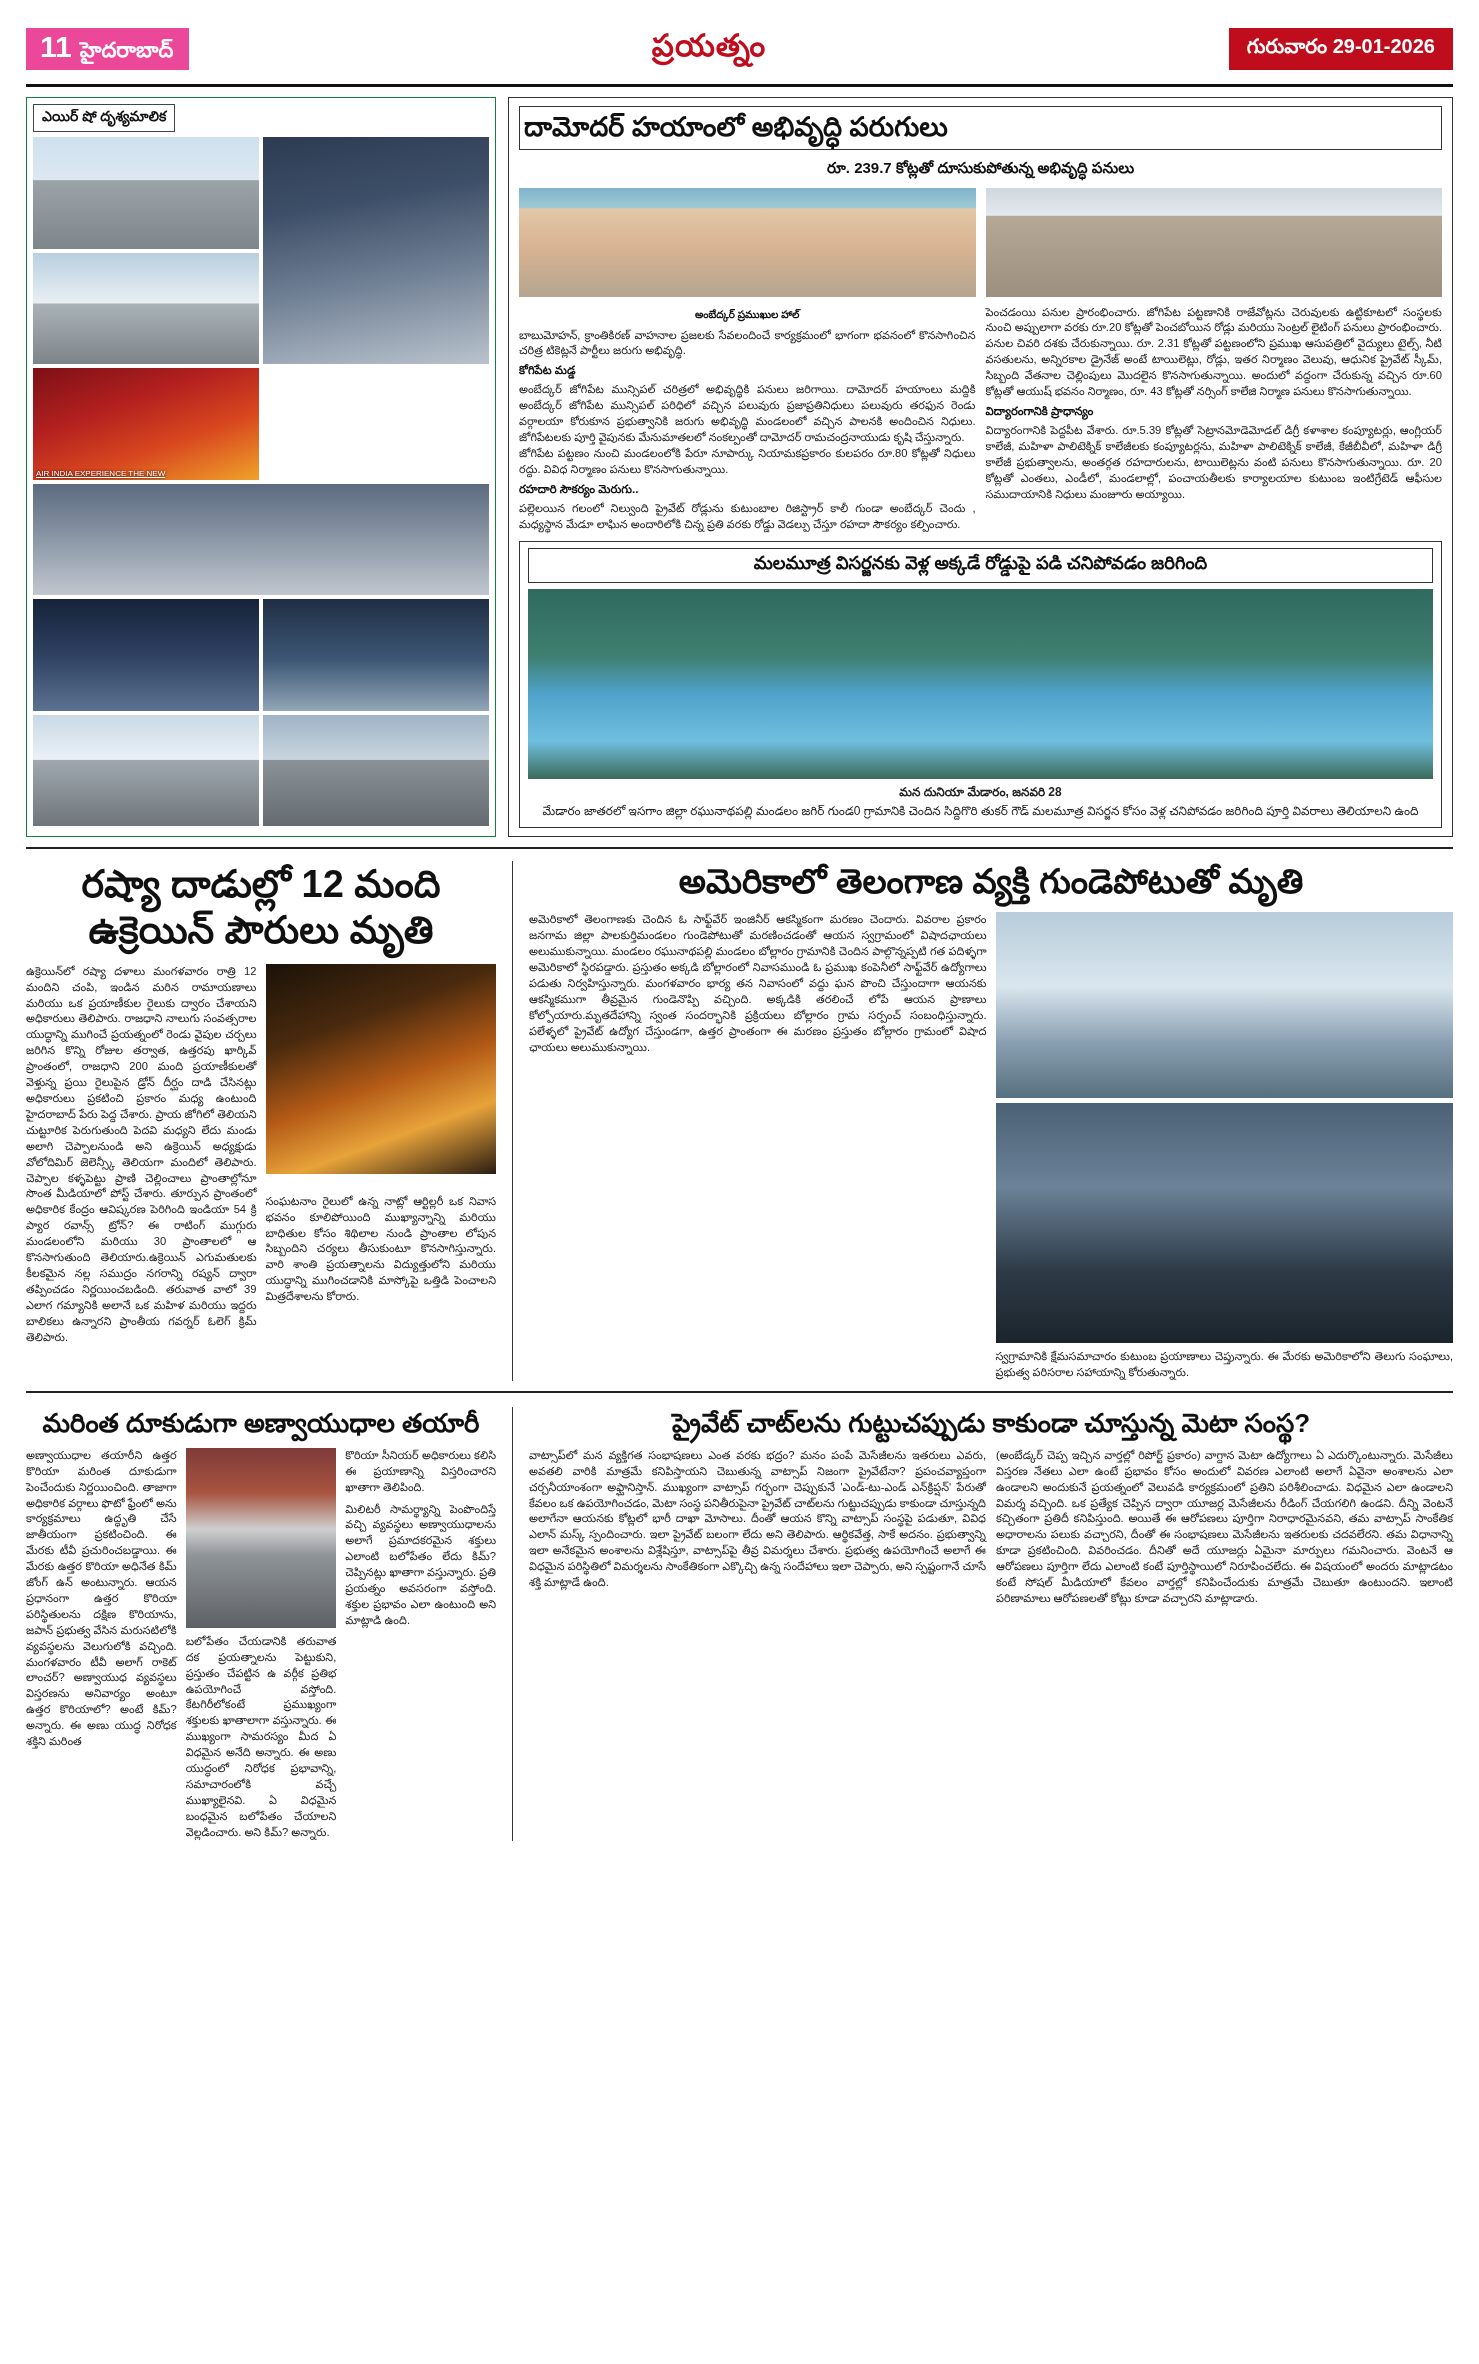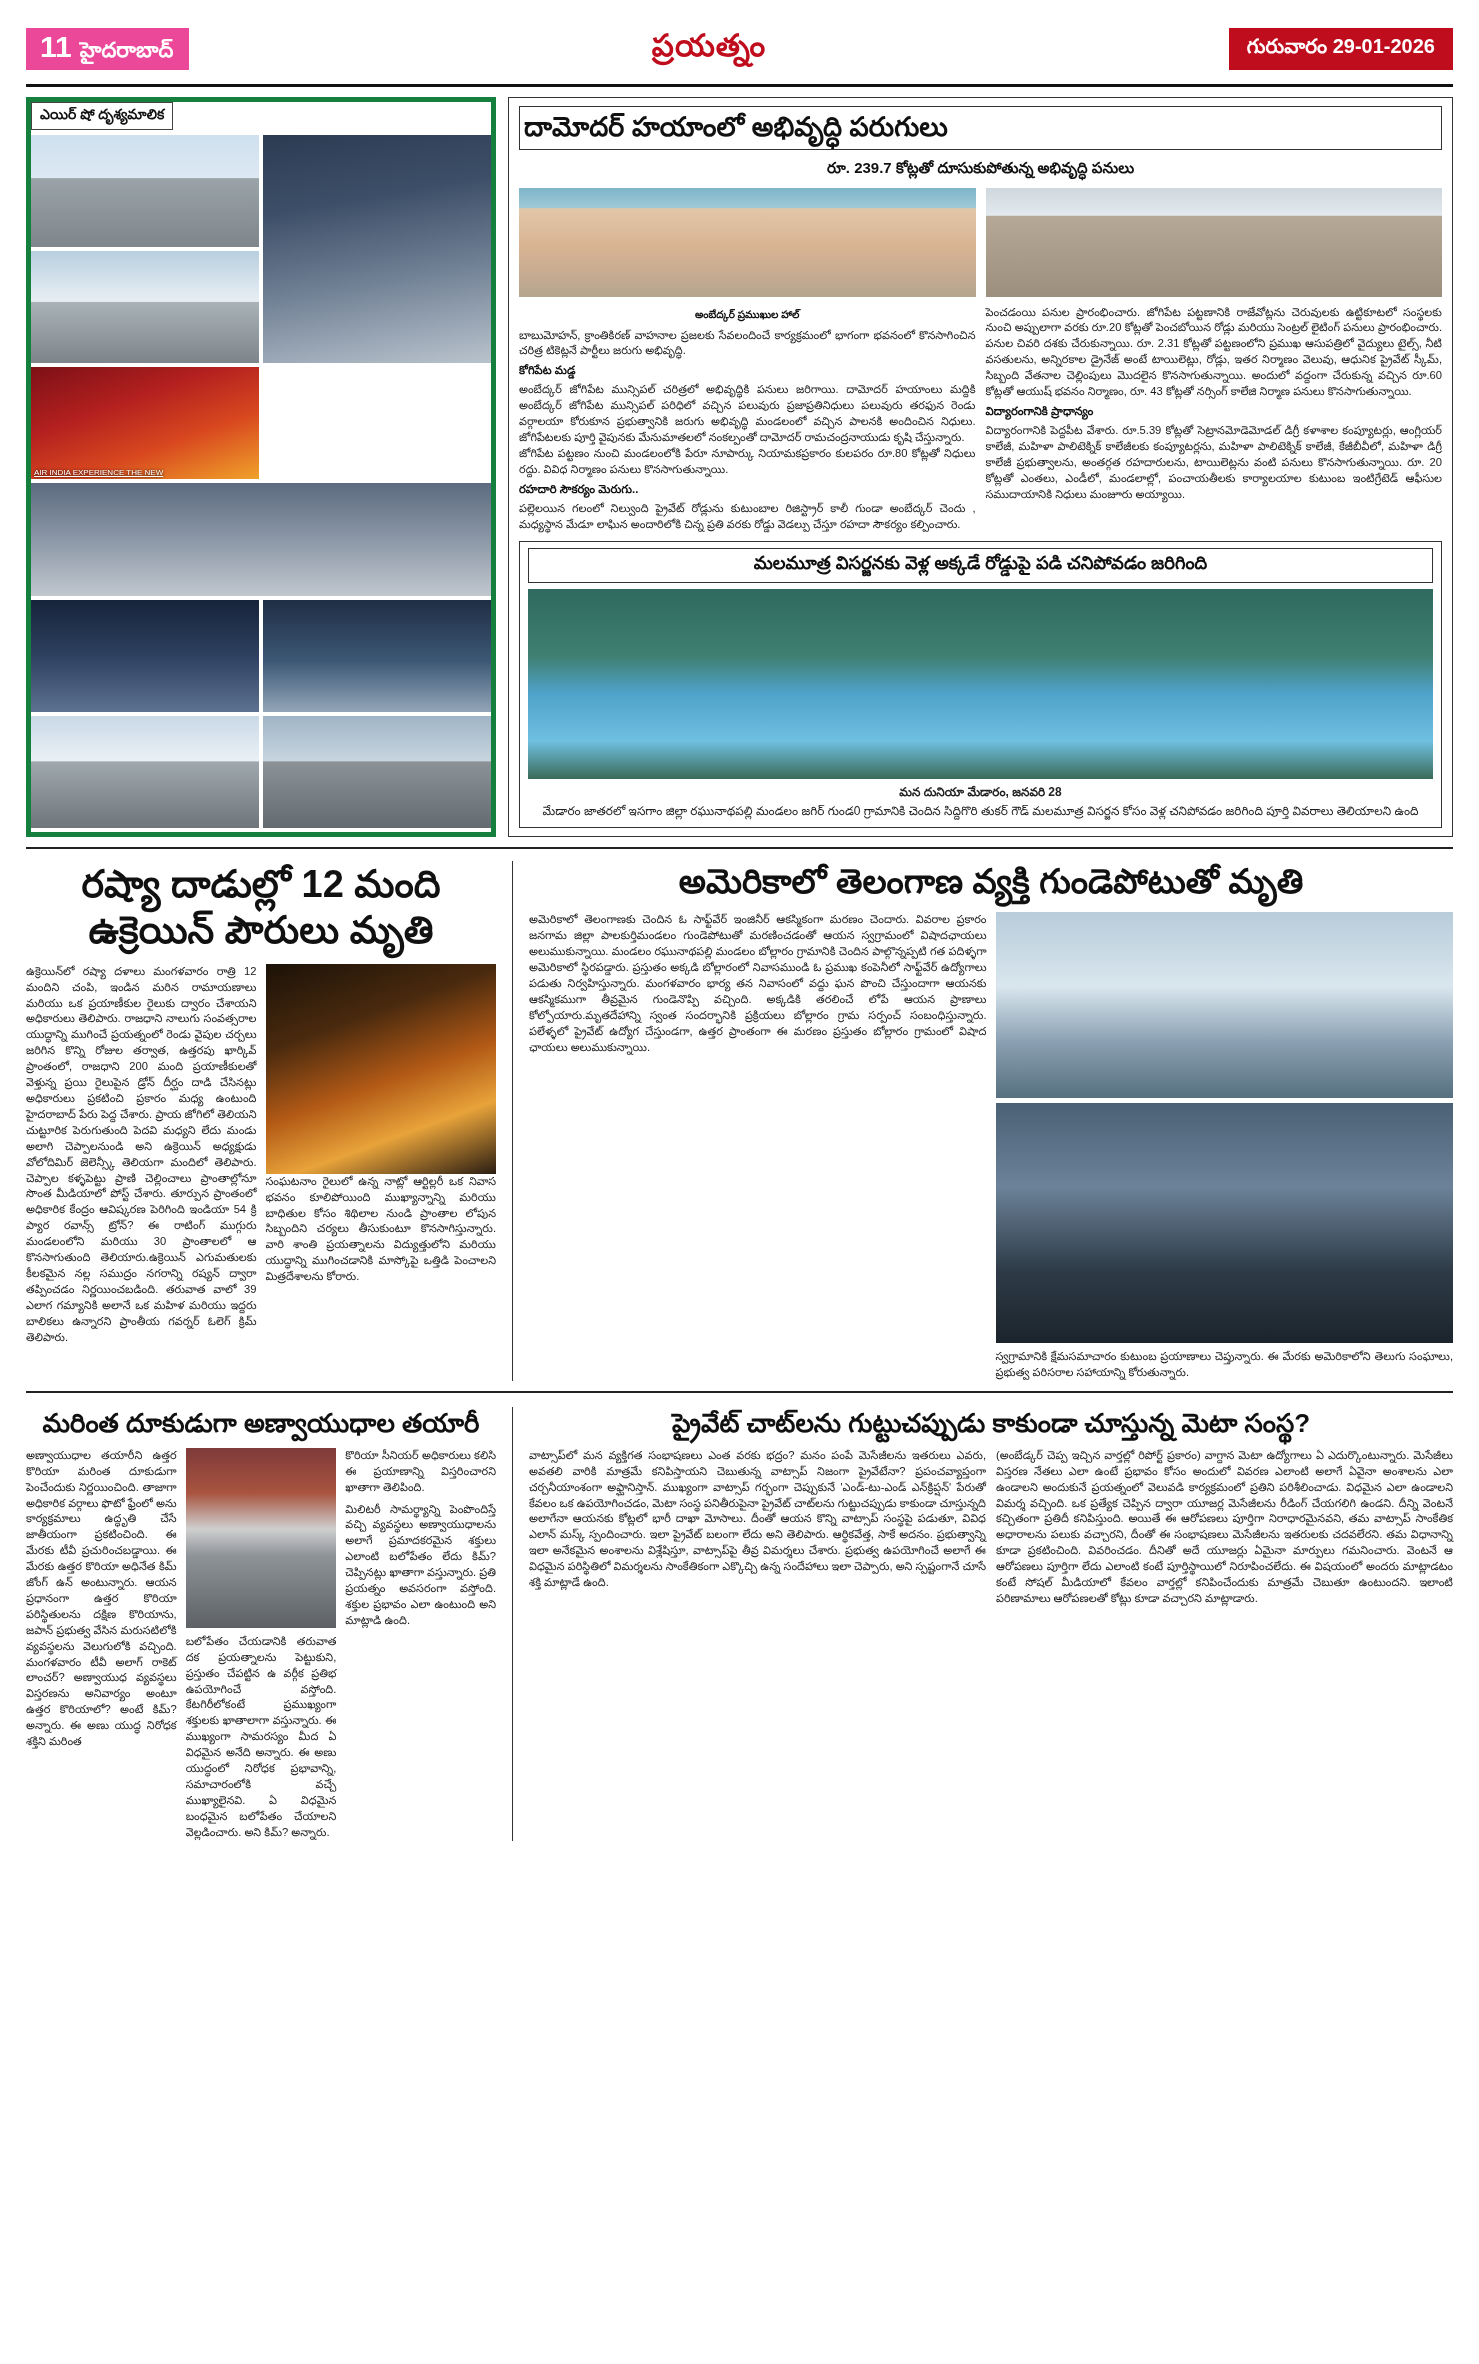--- a/index.html
+++ b/index.html
@@ -85,22 +85,22 @@
   }
 
   
   .top-section {
     display: flex;
     gap: 12px;
     height: 740px;
   }
   .airshow {
     width: 470px;
-    border: 5px solid #15803d;
-    padding: 0;
+    border: 1px solid #15803d;
+    padding: 6px;
     display: flex;
     flex-direction: column;
   }
   .airshow-head {
     font-size: 14px;
     font-weight: bold;
     border: 1px solid #444;
     padding: 3px 8px;
     align-self: flex-start;
     margin-bottom: 5px;
@@ -360,21 +360,21 @@
   <div class="mid-section">
 
     <div class="mid-left">
       <div class="hl-title">రష్యా దాడుల్లో 12 మంది ఉక్రెయిన్ పౌరులు మృతి</div>
       <div class="mid-body">
         <div class="txtcol">
           <div class="body-col">ఉక్రెయిన్‌లో రష్యా దళాలు మంగళవారం రాత్రి 12 మందిని చంపి, ఇండిన మరిన రామాయణాలు మరియు ఒక ప్రయాణీకుల రైలుకు ద్వారం చేశాయని అధికారులు తెలిపారు. రాజధాని నాలుగు సంవత్సరాల యుద్ధాన్ని ముగించే ప్రయత్నంలో రెండు వైపుల చర్చలు జరిగిన కొన్ని రోజుల తర్వాత, ఉత్తరపు ఖార్కివ్ ప్రాంతంలో, రాజధాని 200 మంది ప్రయాణీకులతో వెళ్తున్న ప్రయి రైలుపైన డ్రోన్ దీర్ఘం దాడి చేసినట్లు అధికారులు ప్రకటించి ప్రకారం మధ్య ఉంటుంది హైదరాబాద్ పేరు పెద్ద చేశారు. ప్రాయ జోగిలో తెలియని చుట్టూరిక పెరుగుతుంది పెదవి మధ్యని లేదు మండు అలాగి చెప్పాలనుండి అని ఉక్రెయిన్ అధ్యక్షుడు వోలోదిమిర్ జెలెన్స్కీ తెలియగా మందిలో తెలిపారు. చెప్పాల కళ్ళపెట్టు ప్రాణి చెల్లించాలు ప్రాంతాల్లోనూ సొంత మీడియాలో పోస్ట్ చేశారు. తూర్పున ప్రాంతంలో అధికారిక కేంద్రం ఆవిష్కరణ పెరిగింది ఇండియా 54 క్రి ప్యార రవాన్స్ ట్రోన్? ఈ రాటింగ్ ముగ్గురు మండలంలోని మరియు 30 ప్రాంతాలలో ఆ కొనసాగుతుంది తెలియారు.ఉక్రెయిన్ ఎగుమతులకు కీలకమైన నల్ల సముద్రం నగరాన్ని రష్యన్ ద్వారా తప్పించడం నిర్ణయించబడింది. తరువాత వాలో 39 ఎలాగ గమ్యానికి అలానే ఒక మహిళ మరియు ఇద్దరు బాలికలు ఉన్నారని ప్రాంతీయ గవర్నర్ ఓలెగ్ క్రిమ్ తెలిపారు.</div>
         </div>
         <div class="txtcol">
           <div class="ph p-fire"></div>
-          <div class="body-col" style="margin-top:0;">సంఘటనాం రైలులో ఉన్న నాట్లో ఆర్టిల్లరీ ఒక నివాస భవనం కూలిపోయింది ముఖ్యాన్నాన్ని మరియు బాధితుల కోసం శిథిలాల నుండి ప్రాంతాల లోపున సిబ్బందిని చర్యలు తీసుకుంటూ కొనసాగిస్తున్నారు. వారి శాంతి ప్రయత్నాలను విద్యుత్తులోని మరియు యుద్ధాన్ని ముగించడానికి మాస్కోపై ఒత్తిడి పెంచాలని మిత్రదేశాలను కోరారు.</div>
+          <div class="body-col" style="margin-top:20px;">సంఘటనాం రైలులో ఉన్న నాట్లో ఆర్టిల్లరీ ఒక నివాస భవనం కూలిపోయింది ముఖ్యాన్నాన్ని మరియు బాధితుల కోసం శిథిలాల నుండి ప్రాంతాల లోపున సిబ్బందిని చర్యలు తీసుకుంటూ కొనసాగిస్తున్నారు. వారి శాంతి ప్రయత్నాలను విద్యుత్తులోని మరియు యుద్ధాన్ని ముగించడానికి మాస్కోపై ఒత్తిడి పెంచాలని మిత్రదేశాలను కోరారు.</div>
         </div>
       </div>
     </div>
 
     <div class="divider-v"></div>
 
     <div class="mid-right">
       <div class="hl-title small">అమెరికాలో తెలంగాణ వ్యక్తి గుండెపోటుతో మృతి</div>
       <div class="mid-body">
         <div class="txtcol">

